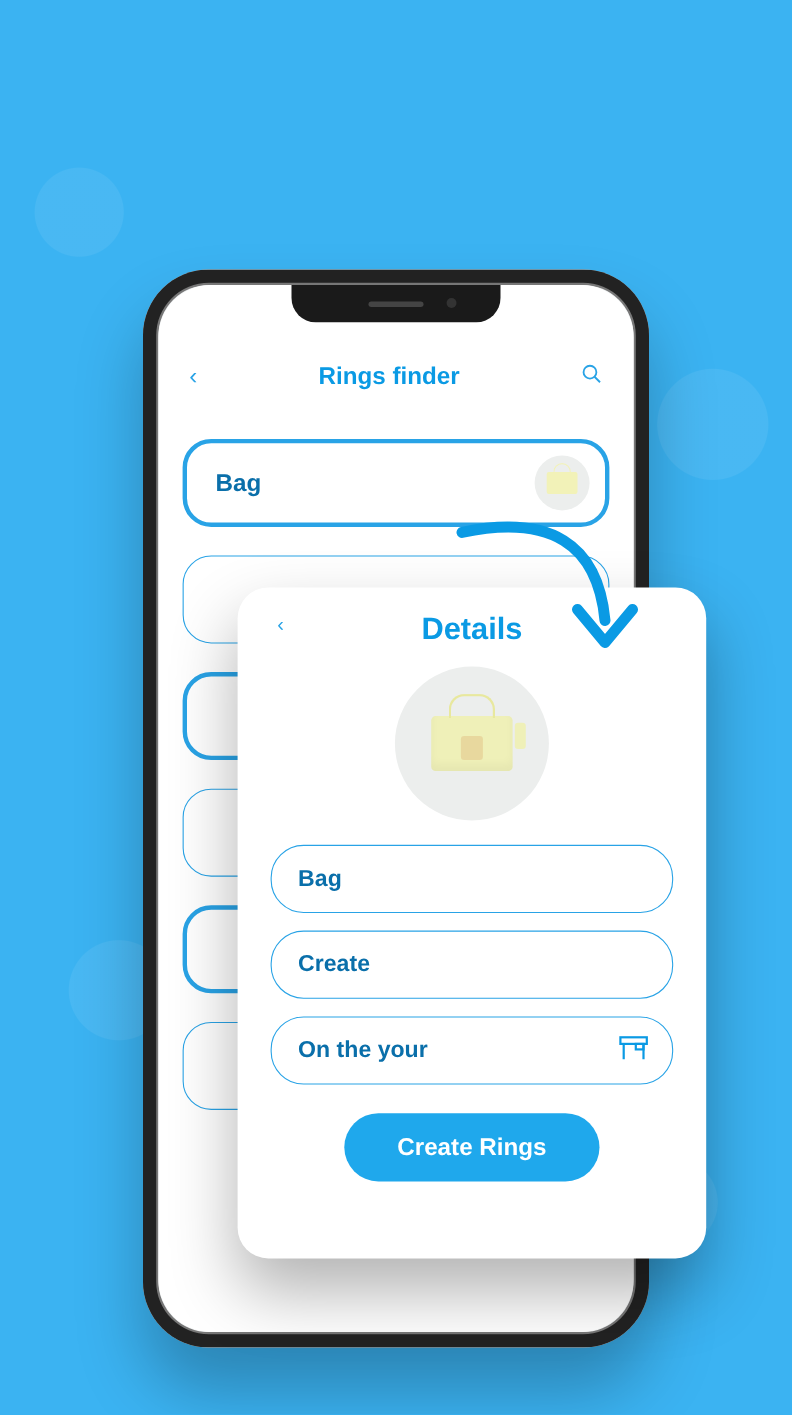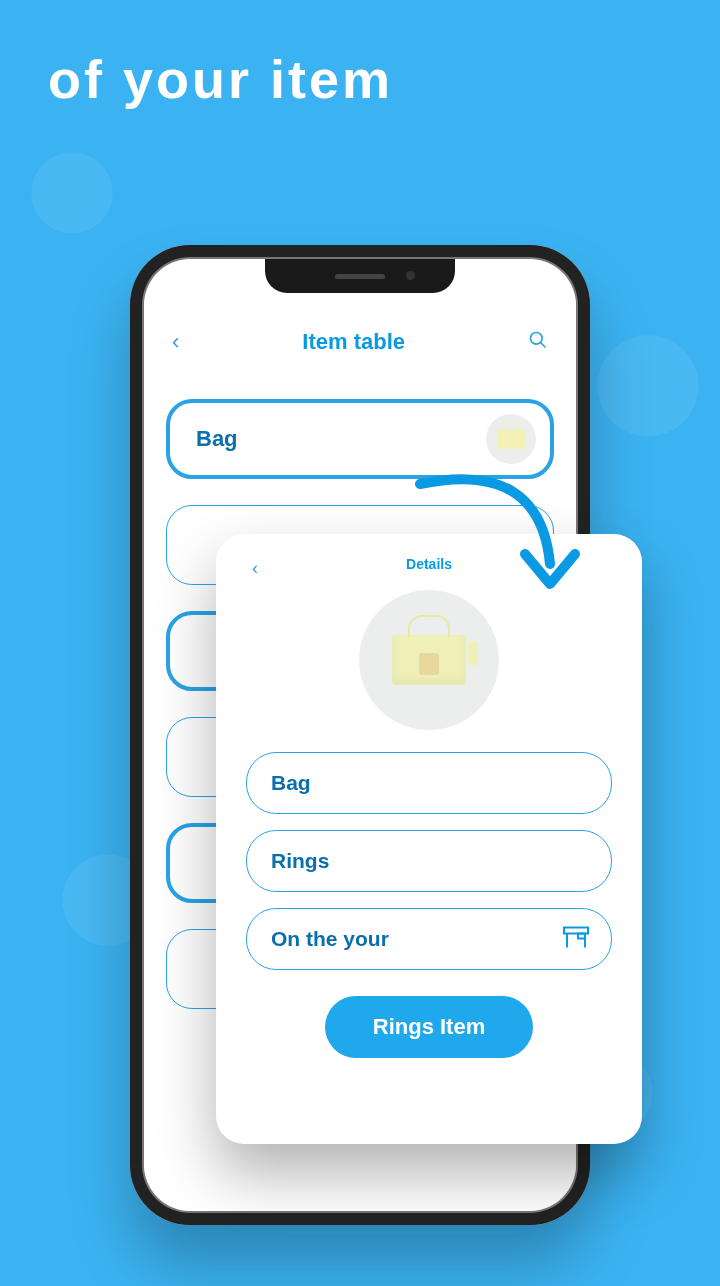--- a/index.html
+++ b/index.html
@@ -127,21 +127,21 @@
   }
   .details-header {
     display: flex; align-items: center; justify-content: center;
     position: relative;
     margin-bottom: 18px;
   }
   .details-back {
     position: absolute; left: 6px; top: 2px;
     color: #29a3e6; font-size: 18px; font-weight: 400;
   }
-  .details-title { color: #0a9ae4; font-weight: 800; font-size: 14px; }
+  .details-title { color: #0a9ae4; font-weight: 800; font-size: 28px; }
 
   .details-image {
     width: 140px; height: 140px;
     border-radius: 50%;
     background: #eceeed;
     margin: 8px auto 22px auto;
     display: flex; align-items: center; justify-content: center;
   }
   .bag-large {
     width: 74px; height: 50px;
@@ -207,33 +207,32 @@
     padding: 18px 48px;
     cursor: pointer;
   }
 </style>
 </head>
 <body>
 
 <div class="bg-pattern"></div>
 
 <div class="headline">
-  <div>of your item</div>
 </div>
 
 <div class="phone">
   <div class="phone-screen">
     <div class="notch">
       <div class="notch-speaker"></div>
       <div class="notch-cam"></div>
     </div>
 
     <div class="app-header">
       <span class="back-chevron">‹</span>
-      <span class="app-title">Item table</span>
+      <span class="app-title">Rings finder</span>
       <span class="search-icon">
         <svg viewBox="0 0 24 24" fill="none" stroke="#29a3e6" stroke-width="2">
           <circle cx="10" cy="10" r="7"></circle>
             <line x1="21" y1="21" x2="15" y2="15"></line>
         </svg>
       </span>
     </div>
 
     <div class="item-list">
       <div class="item-row selected">
@@ -268,31 +267,31 @@
     <div class="bag-large">
       <div class="bag-tag"></div>
     </div>
   </div>
 
   <div class="details-fields">
     <div class="field">
       <span>Bag</span>
     </div>
     <div class="field">
-      <span>Rings</span>
+      <span>Create</span>
     </div>
     <div class="field">
       <span>On the your</span>
       <span class="field-icon">
         <svg width="30" height="26" viewBox="0 0 30 26" fill="none" stroke="#0a9ae4" stroke-width="2">
           <rect x="3" y="4" width="24" height="6"></rect>
           <line x1="6" y1="10" x2="6" y2="24"></line>
           <line x1="24" y1="10" x2="24" y2="24"></line>
           <rect x="17" y="10" width="7" height="5"></rect>
         </svg>
       </span>
     </div>
   </div>
 
   <button class="create-button">
-    <span>Rings Item</span>
+    <span>Create Rings</span>
   </button>
 </div>
 
 </body></html>

